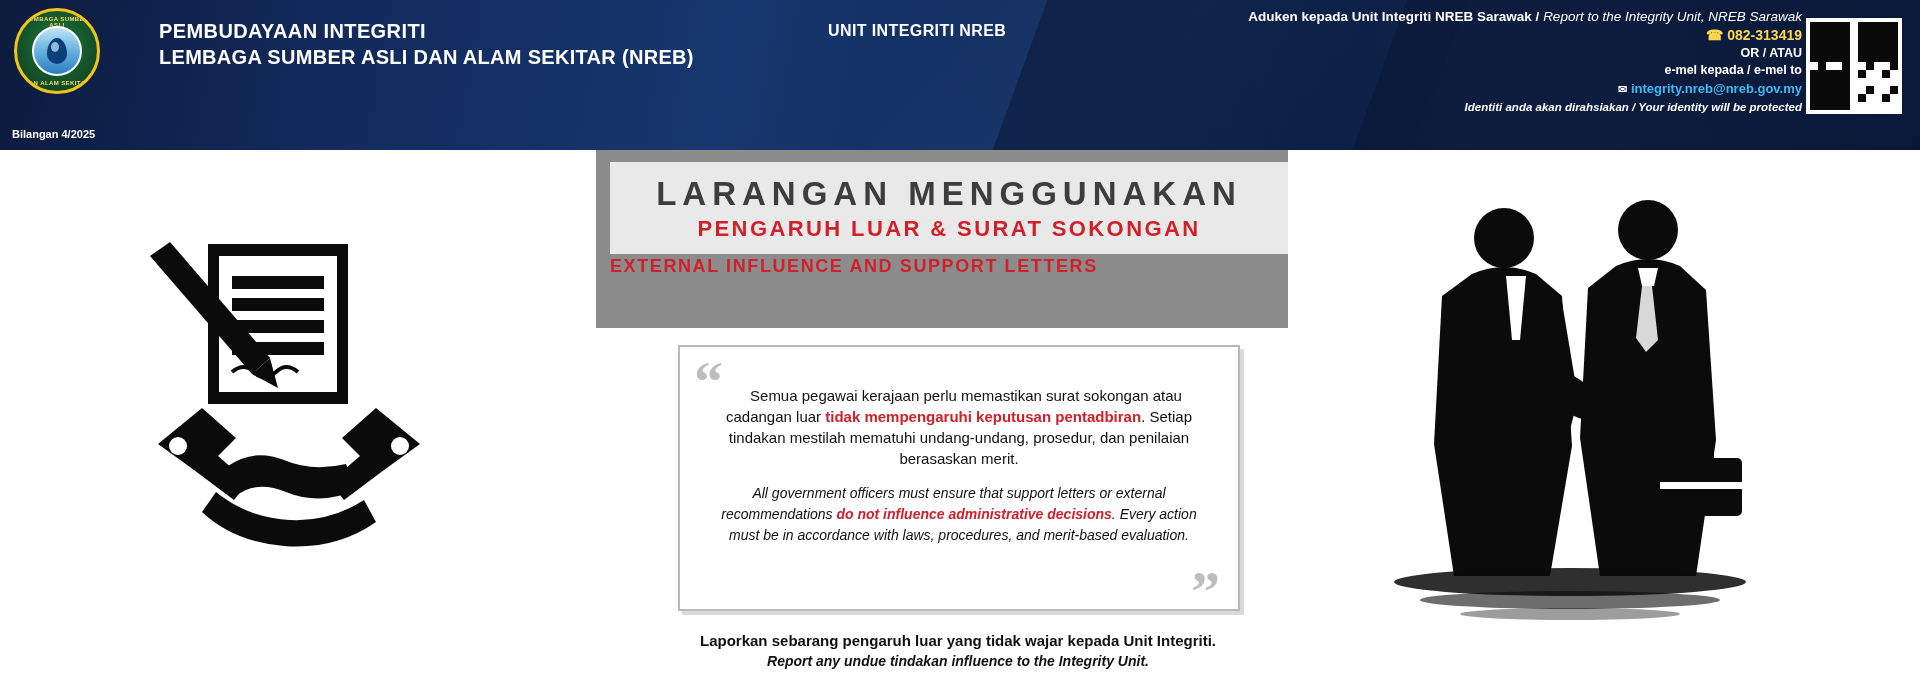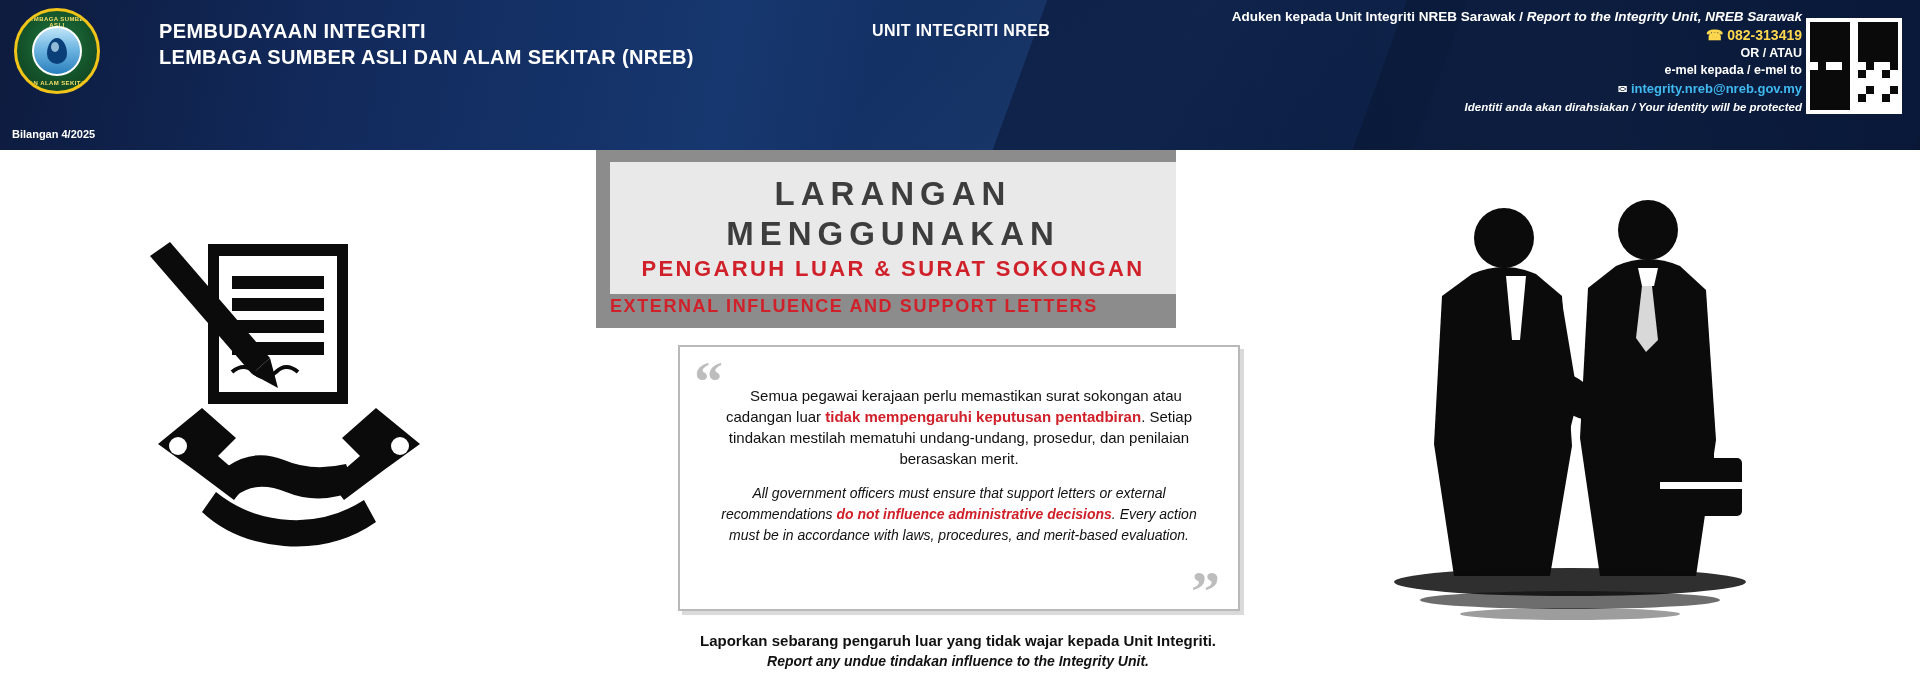--- a/index.html
+++ b/index.html
@@ -94,29 +94,29 @@
   }
   .header-title .l2 {
     font-size: 20px; font-weight: bold; letter-spacing: .3px; line-height: 26px;
   }
   .bilangan {
     position: absolute; left: 12px; top: 128px;
     color: #ffffff; font-size: 11px; font-weight: bold;
   }
   .unit-label {
     position: absolute; left: 828px; top: 22px;
-    color: #ffffff; font-size: 16px; font-weight: bold; letter-spacing: .4px; margin-left: 44px;
+    color: #ffffff; font-size: 16px; font-weight: bold; letter-spacing: .4px;
   }
 
   .report-block {
     position: absolute; right: 118px; top: 8px;
     width: 640px; text-align: right; color: #ffffff;
   }
   .report-block .rb-line1 { font-size: 13.5px; font-weight: bold; line-height: 18px; }
-  .report-block .rb-line1 .ital { font-style: italic; font-weight: bold; text-align: center; }
+  .report-block .rb-line1 .ital { font-style: italic; font-weight: normal; text-align: center; }
   .report-block .rb-phone {
     font-size: 14px; font-weight: bold; color: #ffd84d; line-height: 19px;
   }
   .report-block .rb-or { font-size: 12.5px; font-weight: bold; line-height: 17px; }
   .report-block .rb-email-label { font-size: 12.5px; font-weight: bold; line-height: 17px; }
   .report-block .rb-email {
     font-size: 13px; font-weight: bold; color: #3fb9f0; line-height: 19px;
   }
   .report-block .rb-email .env { color:#ffffff; font-size: 11px; }
   .report-block .rb-protect {
@@ -132,21 +132,21 @@
     display: grid;
     grid-template-columns: repeat(11, 8px);
     grid-template-rows: repeat(11, 8px);
   }
   .qr-grid i { display:block; background: #ffffff; }
   .qr-grid i.on { background: #0a0a0a; }
 
   
   .title-band {
     position: absolute; left: 596px; top: 150px;
-    width: 580px; height: 178px;
+    width: 692px; height: 178px;
     background: #8c8c8c;
     padding: 12px 0 10px 14px;
   }
   .title-inner {
     background: #e9e9e9;
     padding: 12px 10px 10px 10px;
     text-align: center;
   }
   .t-ms-main {
     font-size: 33px; font-weight: bold; color: #3d3d3d;

